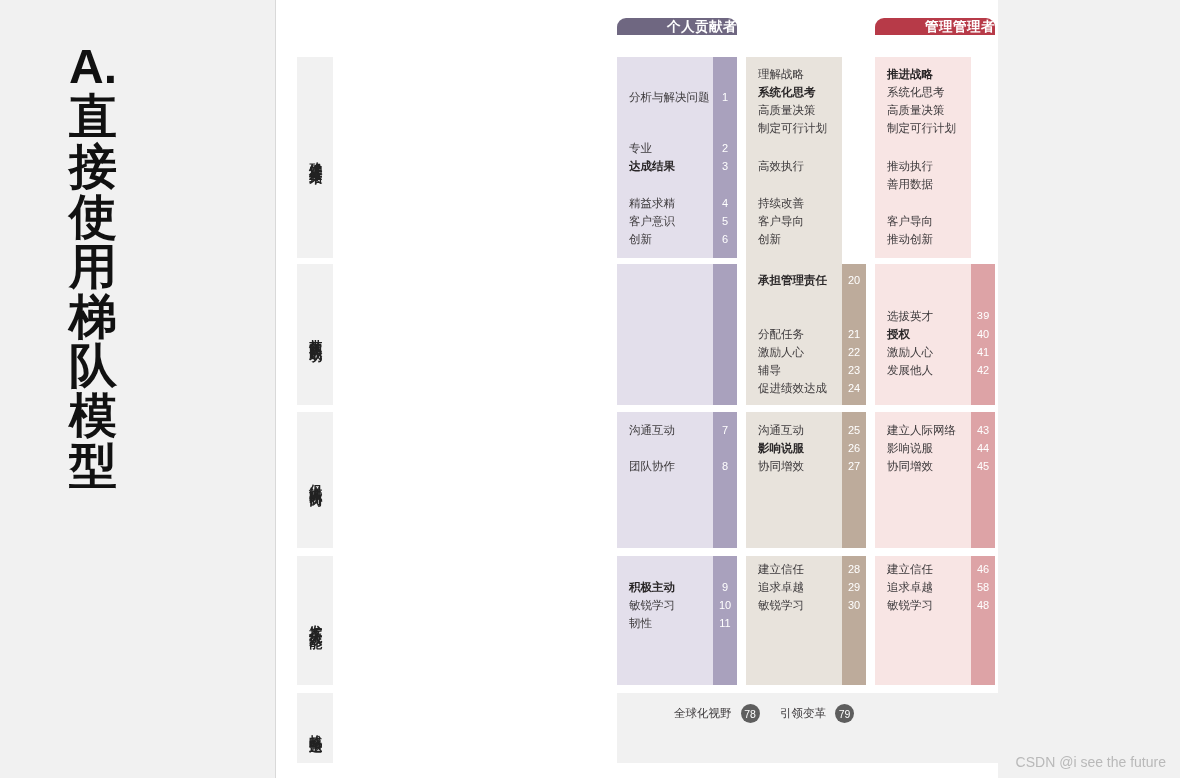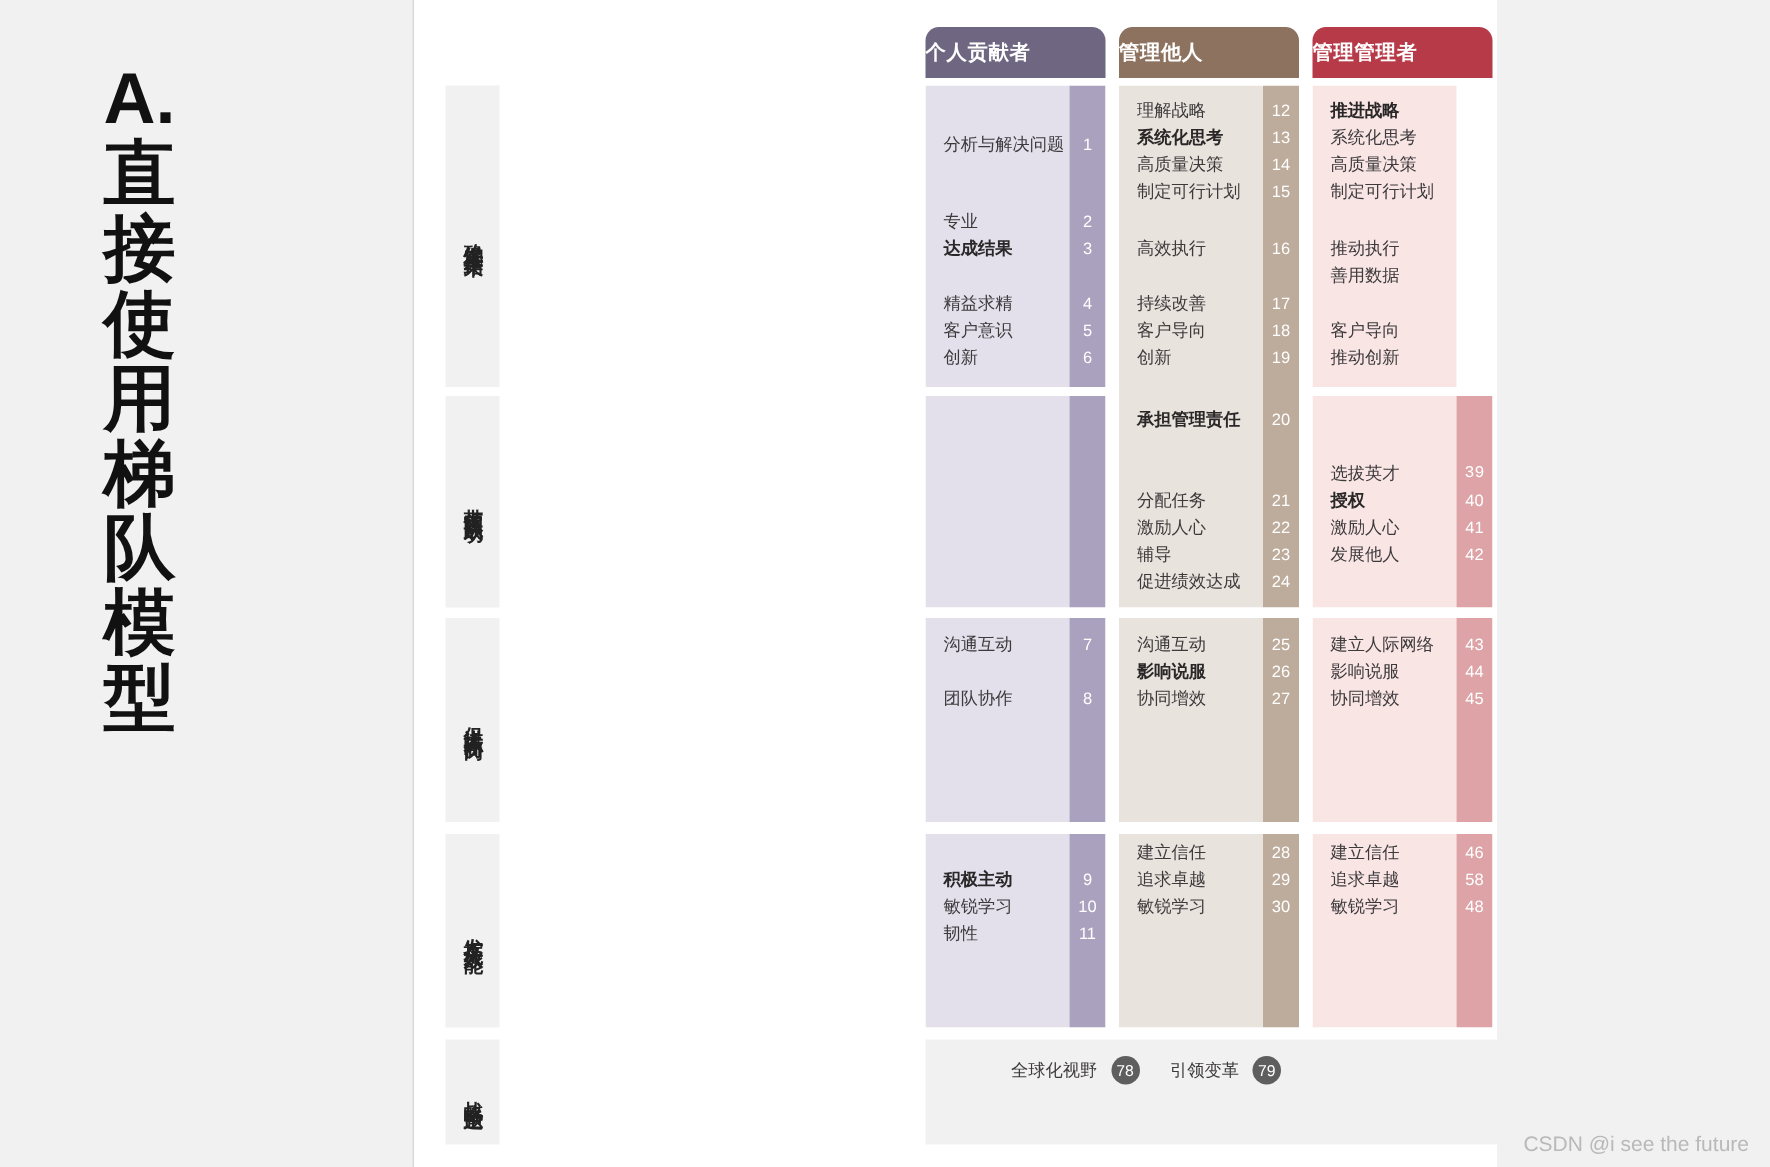--- a/index.html
+++ b/index.html
@@ -53,28 +53,28 @@
   
   .header-row {
     position: absolute;
     left: 0; top: 18px;
     height: 34px;
     width: 722px;
   }
   .col-header {
     position: absolute;
     top: 0;
-    height: 34px;
+    height: 17px;
     border-radius: 9px 9px 0 0;
     color: #ffffff;
     font-size: 13.5px;
     font-weight: bold;
     display: flex;
     align-items: center;
-    justify-content: flex-start;
+    justify-content: flex-end;
     letter-spacing: 0.5px;
     white-space: nowrap;
   }
 
   
   .row-label {
     position: absolute;
     left: 21px;
     width: 36px;
     background: #f1f1f1;
@@ -166,23 +166,20 @@
 <div id="page">
 
   <div id="left-panel">
     <div id="doc-title">A.直接使用梯队模型</div>
   </div>
 
   <div id="canvas">
     <div class="header-row" id="header-row">
         <div class="col-header" style="left: 341px; width: 120px; background: rgb(111, 103, 129);">
           <span>个人贡献者</span>
-        </div>
-        <div class="col-header" style="left: 470px; width: 120px; background: rgb(141, 115, 95);">
-          <span>管理他人</span>
         </div>
         <div class="col-header" style="left: 599px; width: 120px; background: rgb(183, 58, 72);">
           <span>管理管理者</span>
         </div>
         <div class="col-header" style="left: 728px; width: 120px; background: rgb(227, 181, 89);">
           <span style="font-size: 12px;">管理事业部/职能</span>
         </div>
         <div class="col-header" style="left: 857px; width: 120px; background: rgb(143, 185, 163);">
           <span>管理组织</span>
         </div>
@@ -222,30 +219,20 @@
           <div class="cell-body" style="background: rgb(232, 227, 220);">
             <div class="item" style="top: 11px;">理解战略</div>
             <div class="item bold" style="top: 29px;">系统化思考</div>
             <div class="item" style="top: 47px;">高质量决策</div>
             <div class="item" style="top: 65px;">制定可行计划</div>
             <div class="item" style="top: 103px;">高效执行</div>
             <div class="item" style="top: 140px;">持续改善</div>
             <div class="item" style="top: 158px;">客户导向</div>
             <div class="item" style="top: 176px;">创新</div>
           </div>
-          <div class="cell-nums" style="background: rgb(189, 171, 155);">
-            <div class="num" style="top: 11px;">12</div>
-            <div class="num" style="top: 29px;">13</div>
-            <div class="num" style="top: 47px;">14</div>
-            <div class="num" style="top: 65px;">15</div>
-            <div class="num" style="top: 103px;">16</div>
-            <div class="num" style="top: 140px;">17</div>
-            <div class="num" style="top: 158px;">18</div>
-            <div class="num" style="top: 176px;">19</div>
-          </div>
         </div>
         <div class="cell" style="left: 599px; width: 120px; top: 57px; height: 201px;">
           <div class="cell-body" style="background: rgb(248, 229, 228);">
             <div class="item bold" style="top: 11px;">推进战略</div>
             <div class="item" style="top: 29px;">系统化思考</div>
             <div class="item" style="top: 47px;">高质量决策</div>
             <div class="item" style="top: 65px;">制定可行计划</div>
             <div class="item" style="top: 103px;">推动执行</div>
             <div class="item" style="top: 121px;">善用数据</div>
             <div class="item" style="top: 158px;">客户导向</div>

